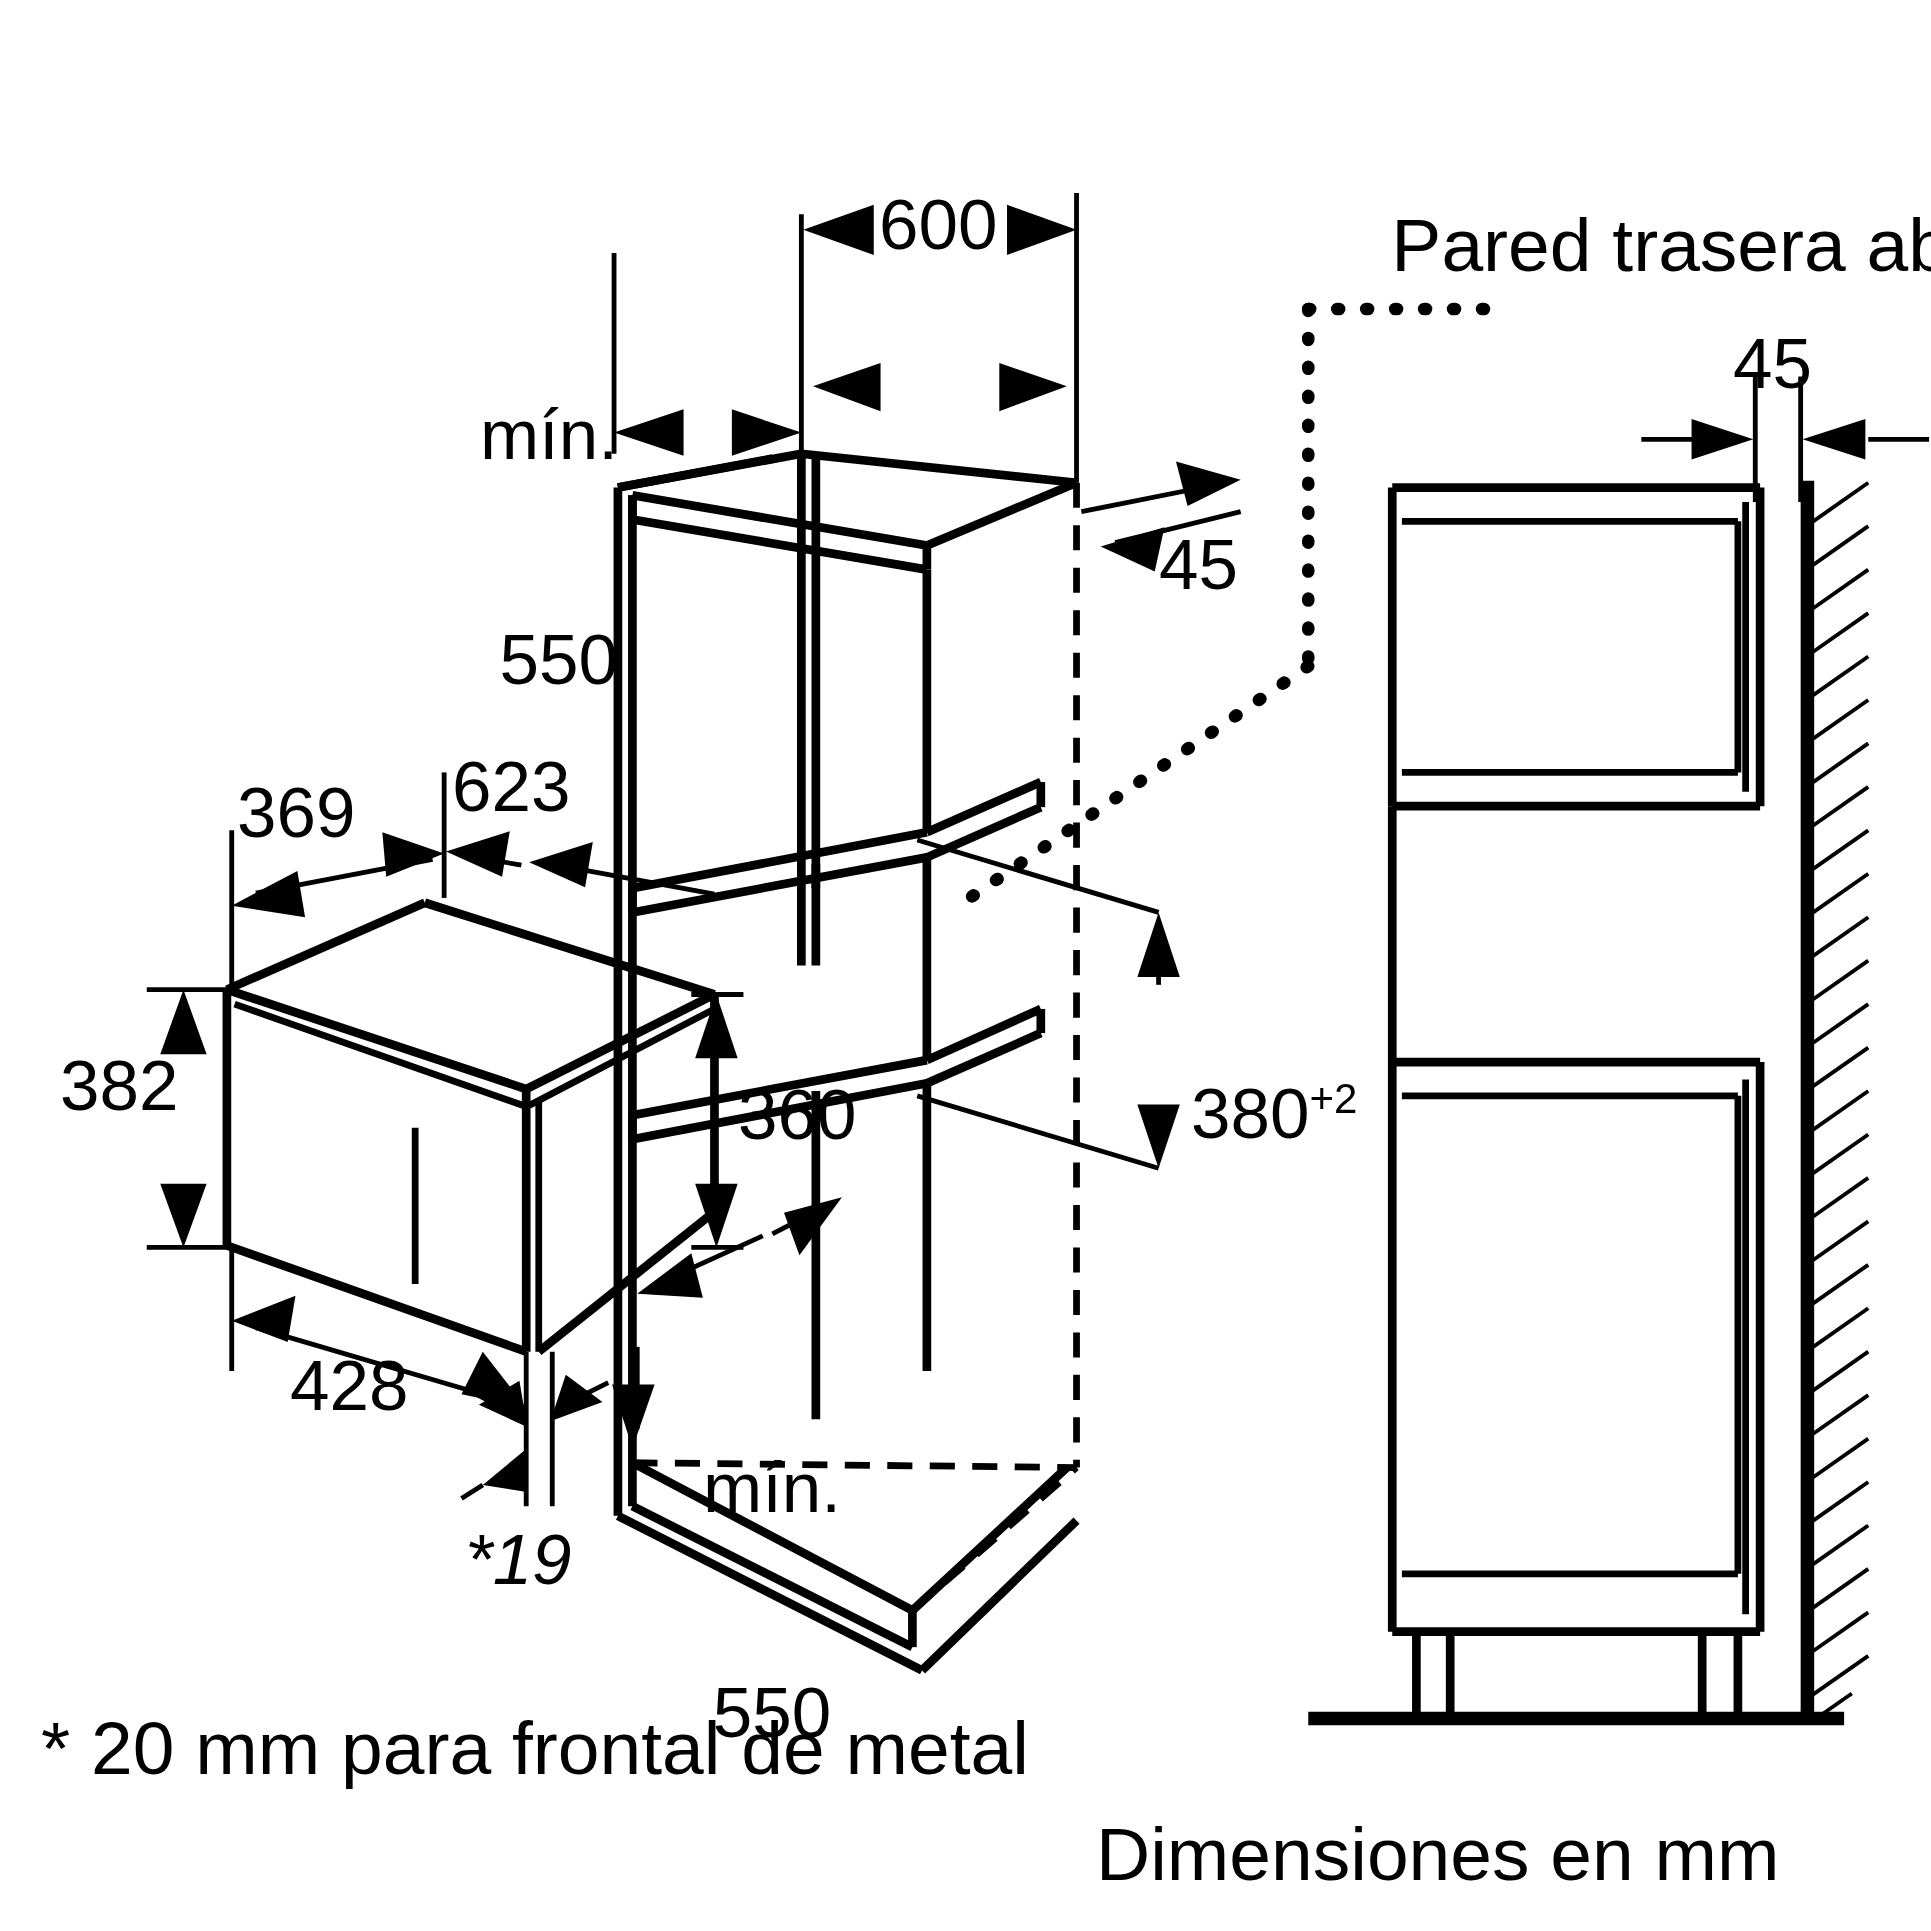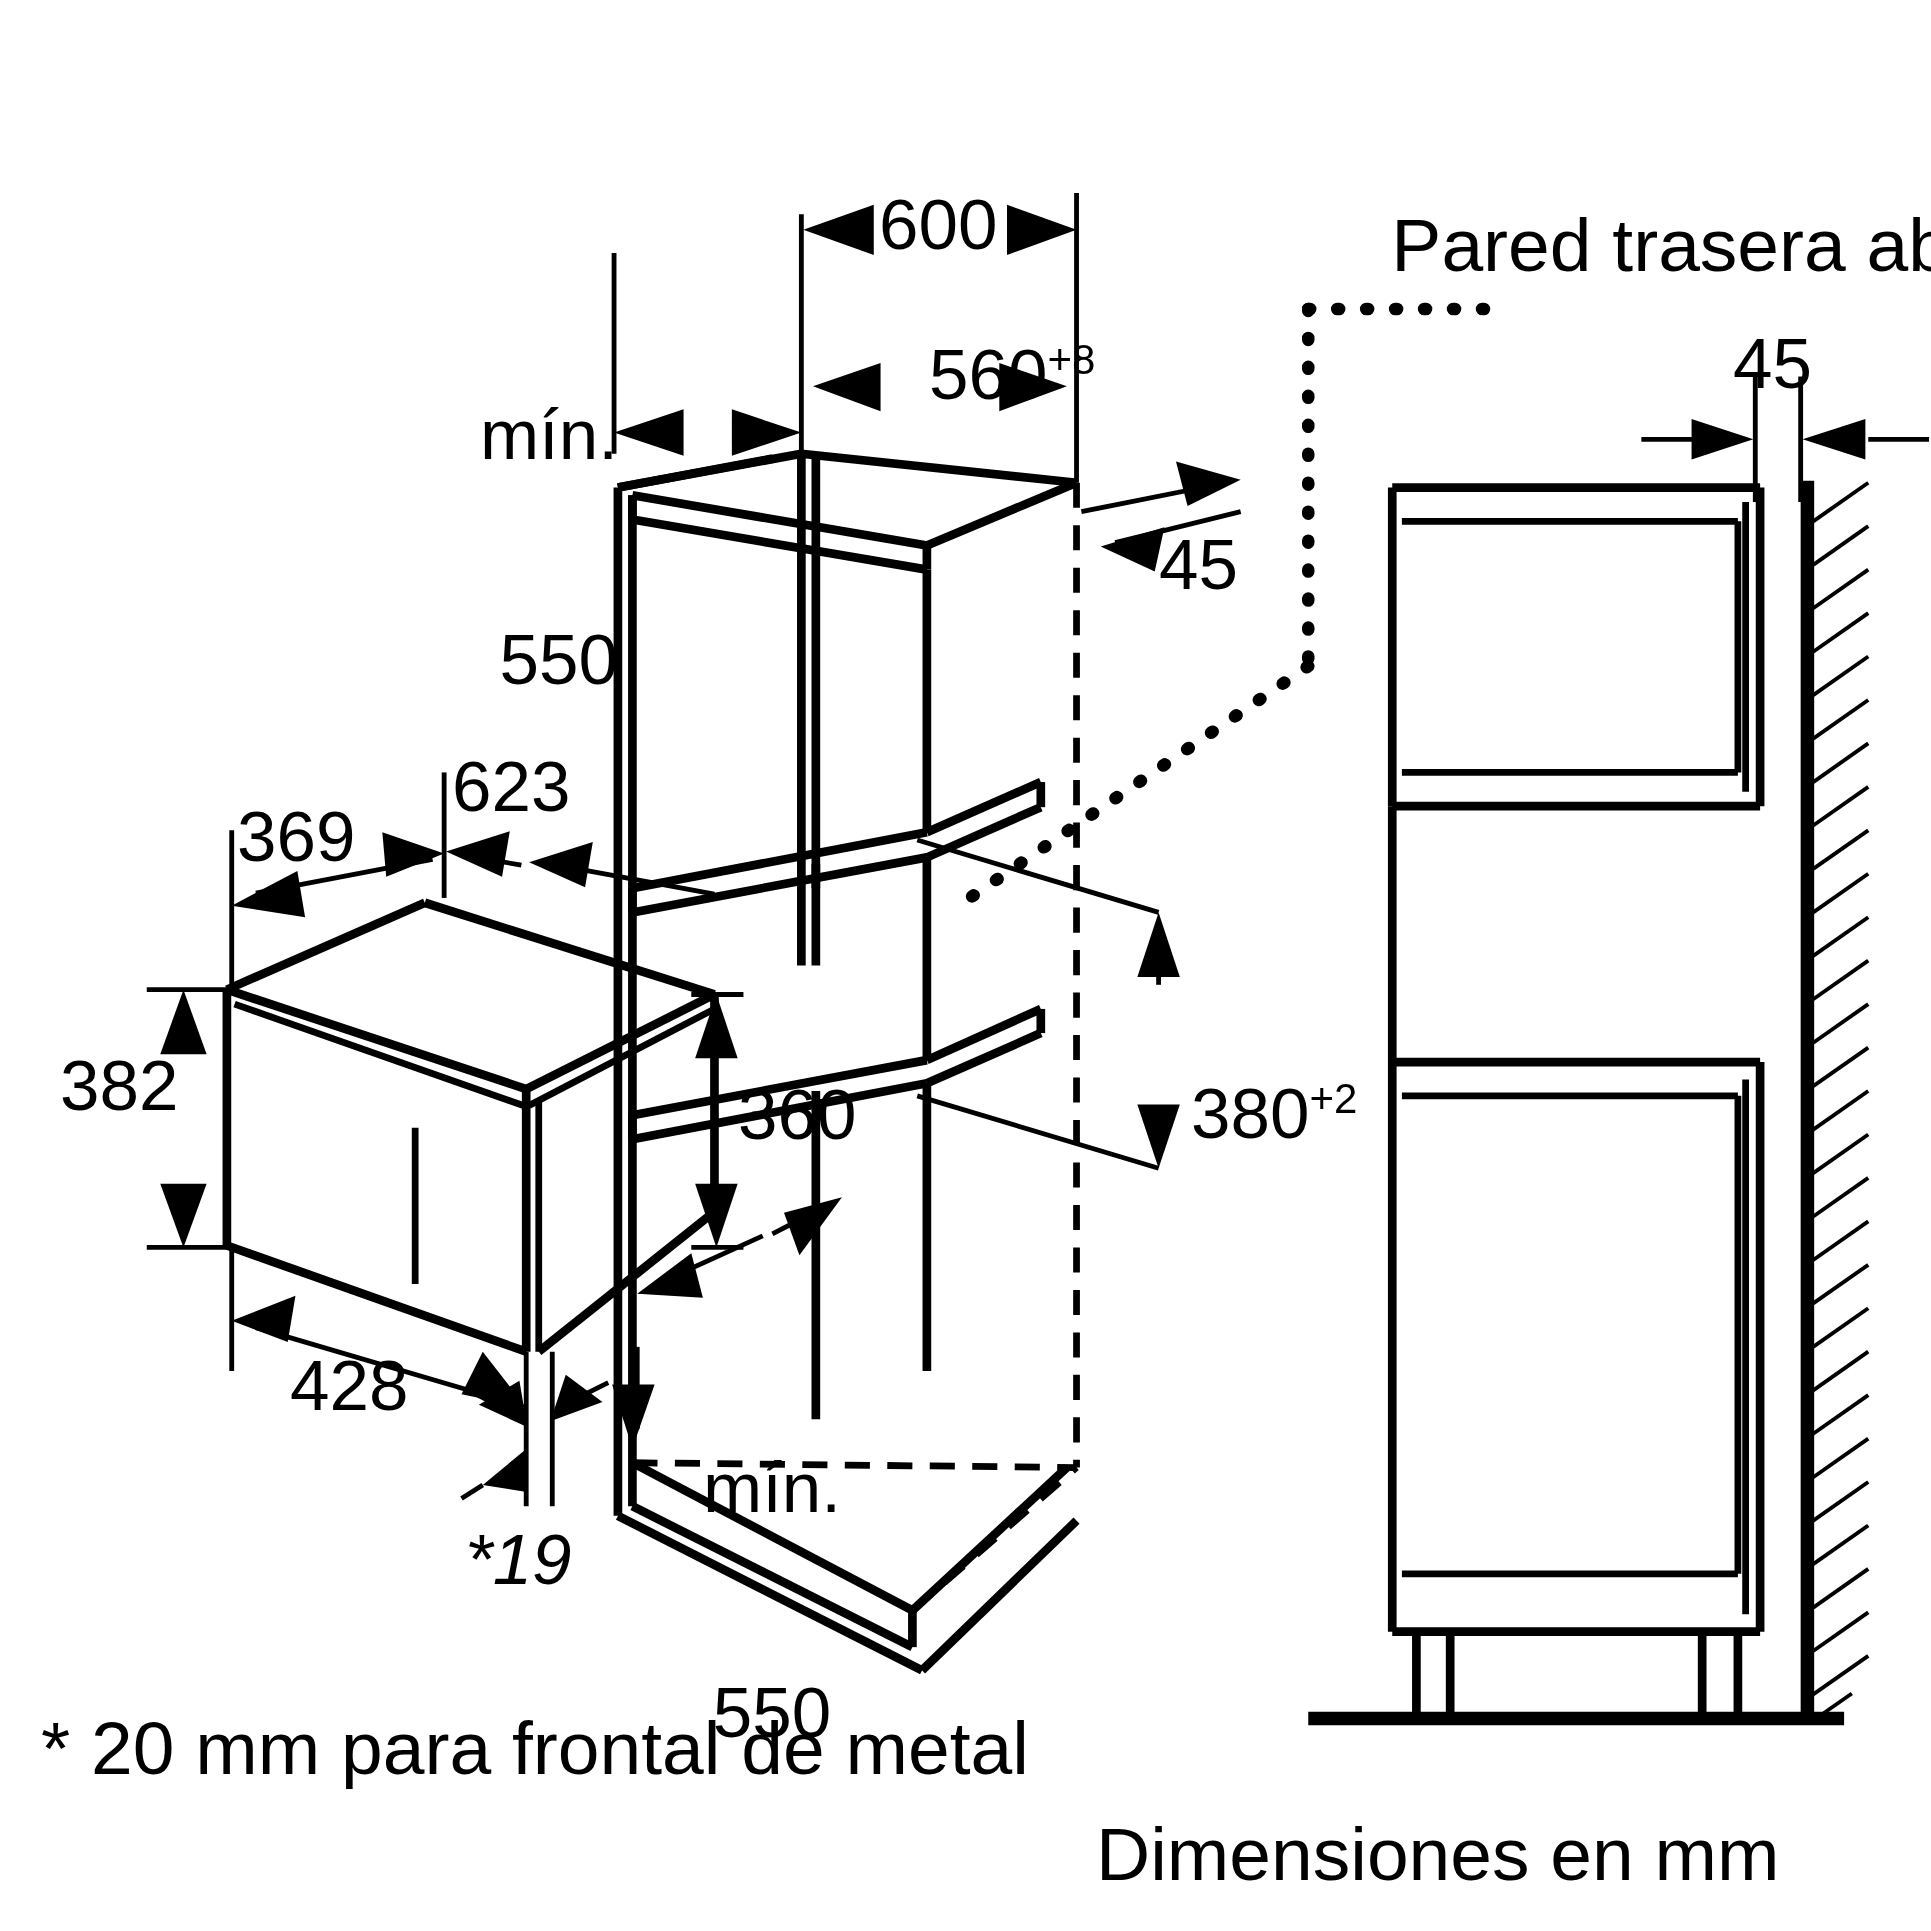--- a/index.html
+++ b/index.html
@@ -292,33 +292,30 @@
 
   </svg>
 
   <div class="lbl dim two-line" style="left:618px; top:246px; text-align:right; transform:translateX(-100%);">
     <div>mín.</div>
     <div>550</div>
   </div>
 
   <div class="lbl dim" style="left:879px; top:189px;text-align:center;">600</div>
 
-  <div class="lbl dim" style="left:850px; top:268px;">
-    <span>560</span><span class="sup">+8</span>
-  </div>
 
   <div class="lbl dim" style="left:1159px; top:529px;">45</div>
 
   <div class="lbl note two-line" style="left:1308px; top:126px;">
     <span>Pared trasera abierta</span>
   </div>
 
   <div class="lbl dim" style="left:452px; top:751px;">623</div>
 
-  <div class="lbl dim" style="left:237px; top:801px;">369</div>
+  <div class="lbl dim" style="left:237px; top:777px;">369</div>
 
   <div class="lbl dim" style="left:60px; top:1050px;">382</div>
 
   <div class="lbl dim" style="left:1112px; top:1007px;">
     <span>380</span><span class="sup">+2</span>
   </div>
 
   <div class="lbl dim" style="left:738px; top:1079px;">360</div>
 
   <div class="lbl dim two-line" style="left:703px; top:1299px;">

